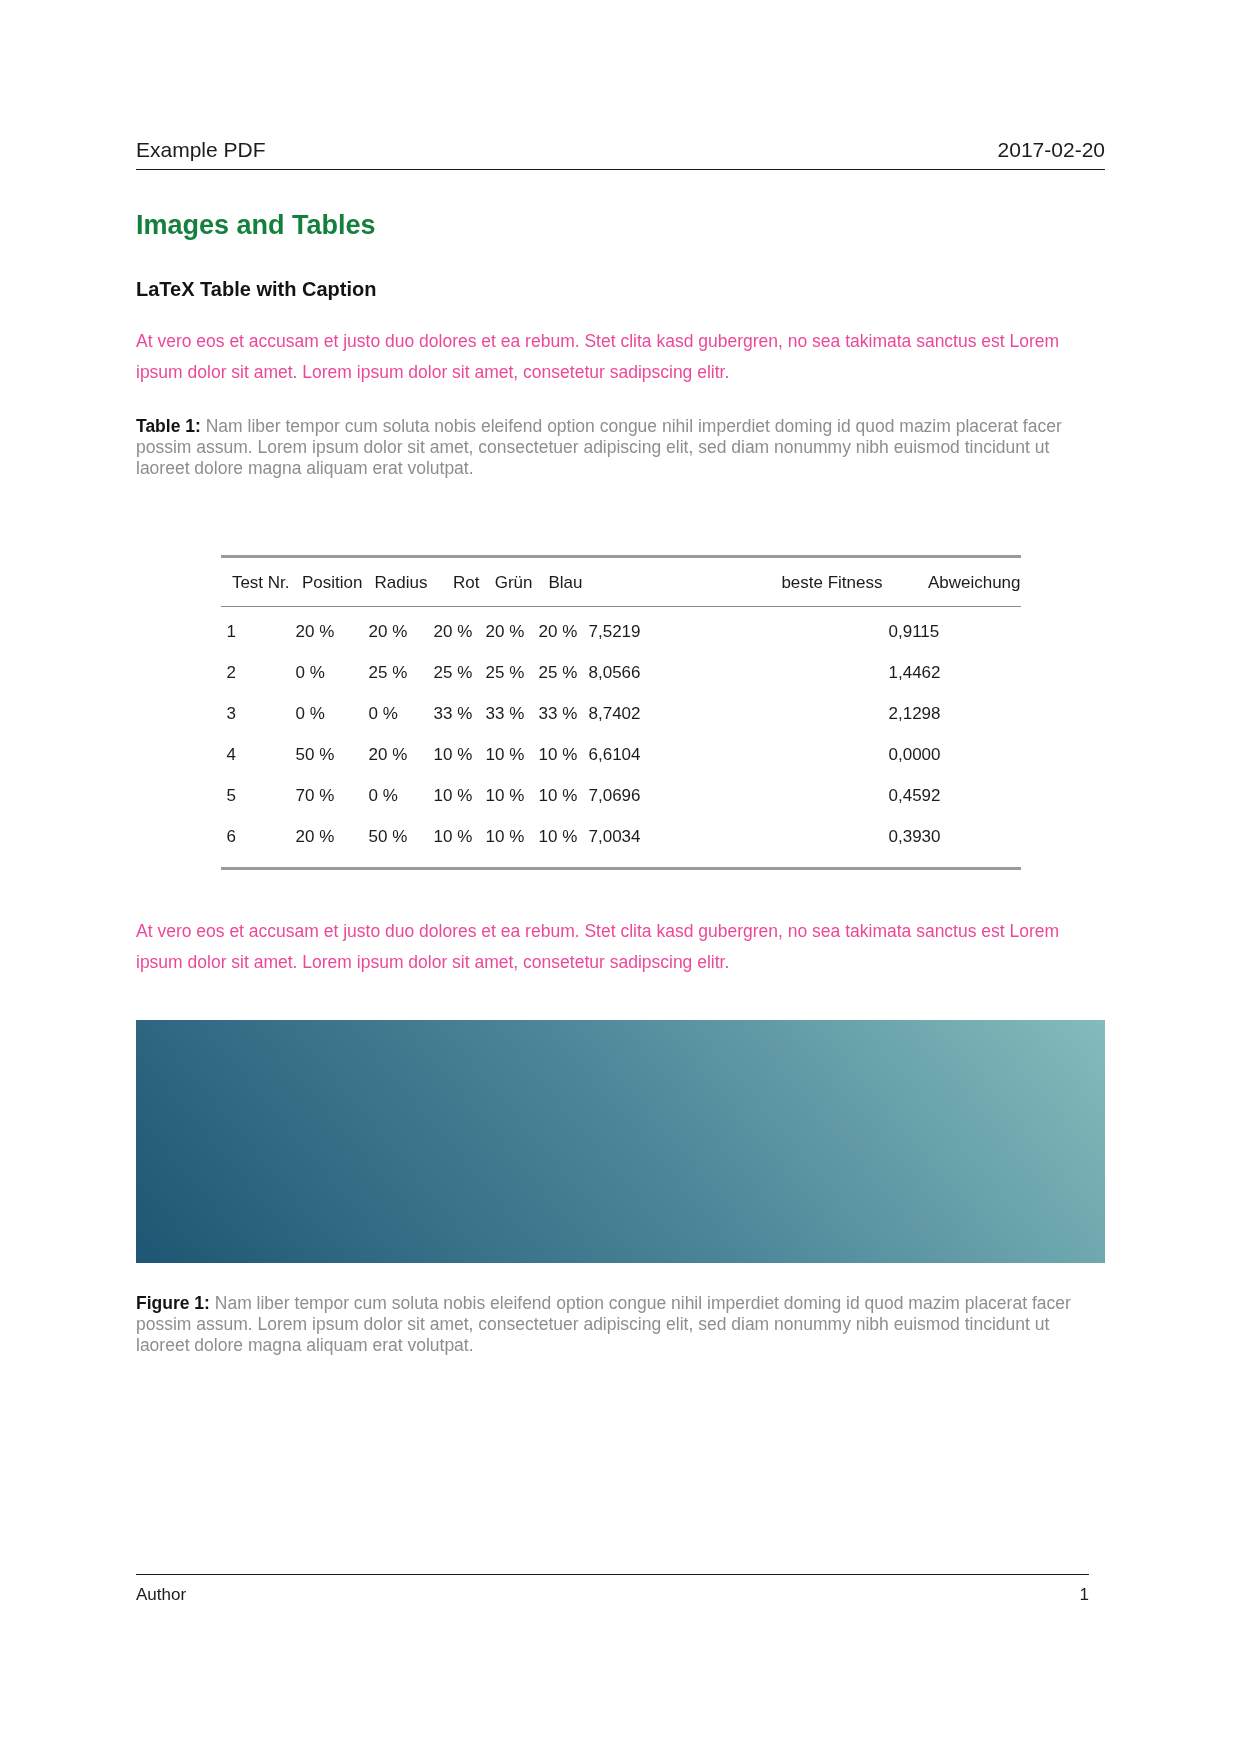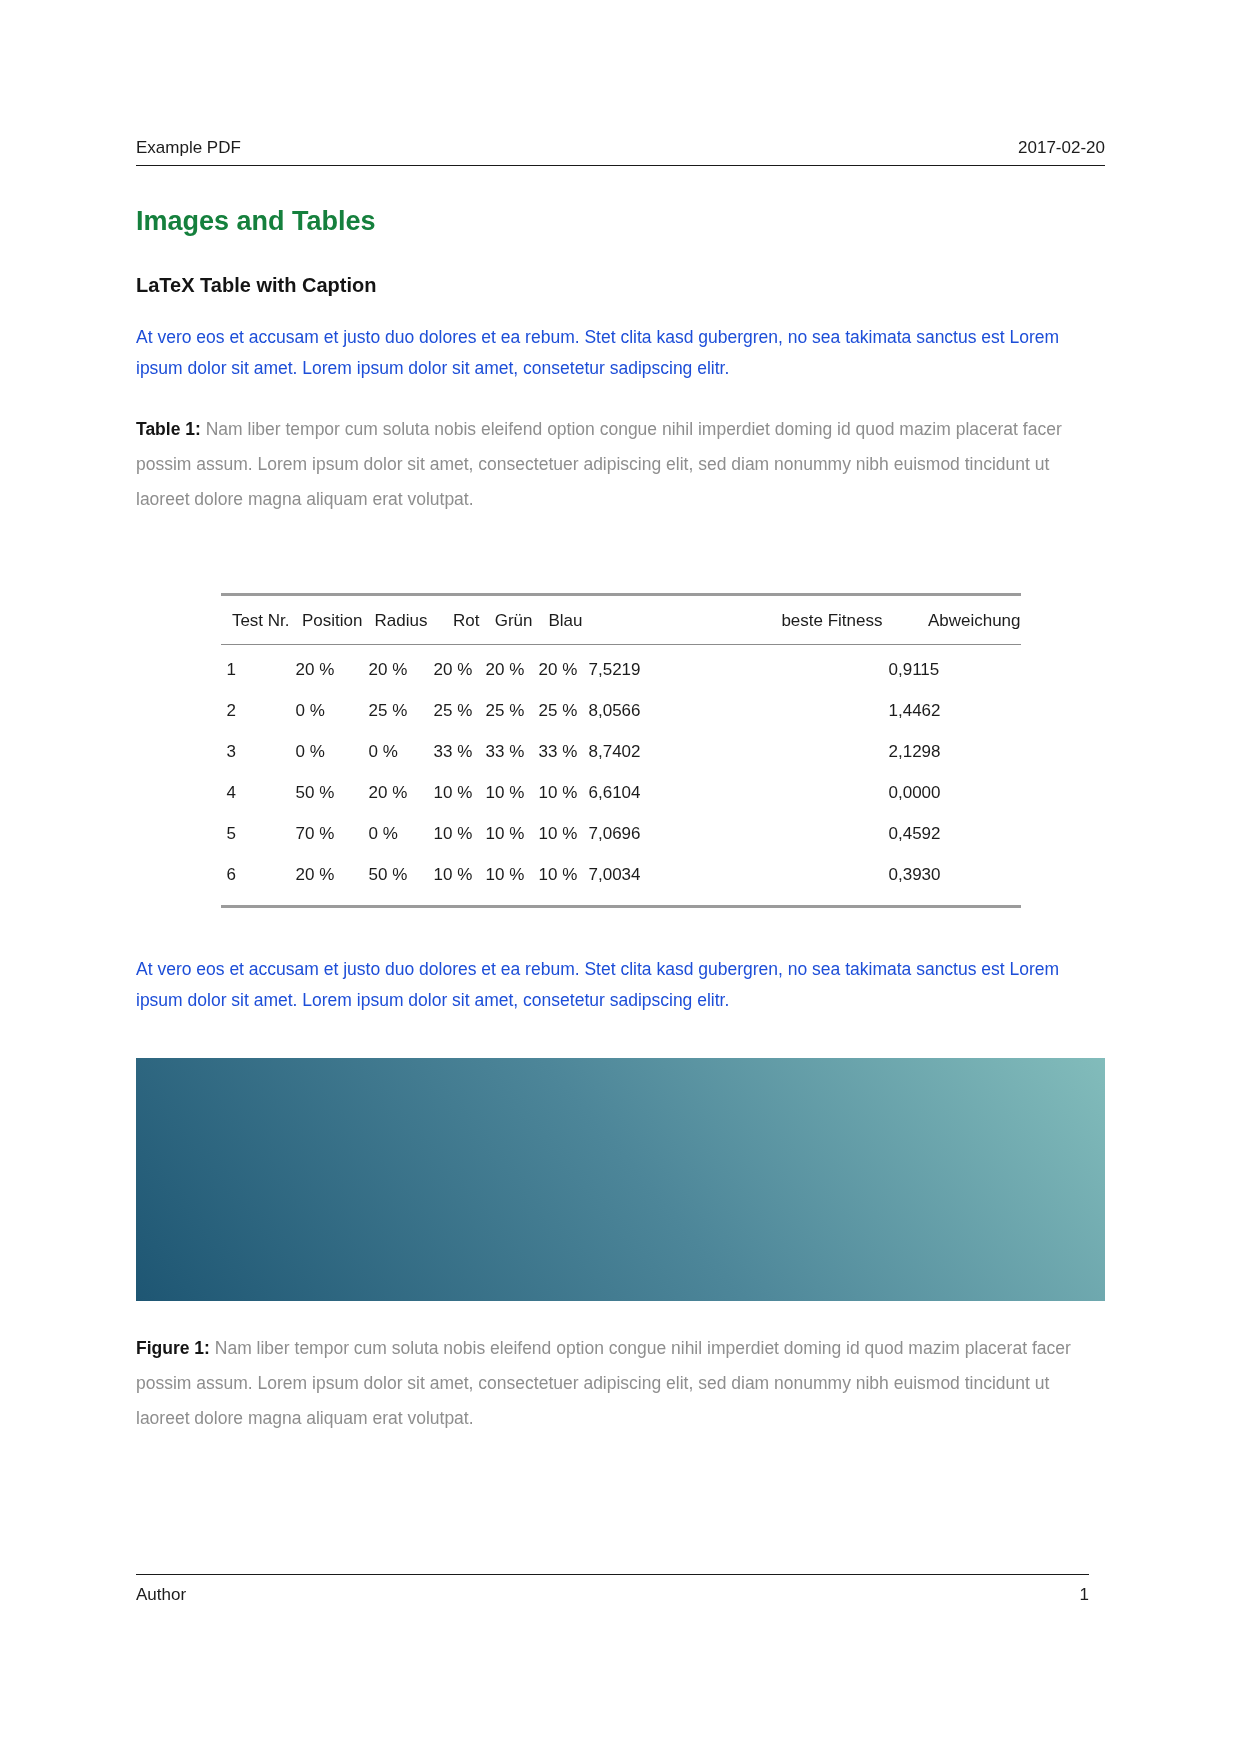--- a/index.html
+++ b/index.html
@@ -17,21 +17,21 @@
     margin: 0 136px;
   }
   
   .page-header {
     display: flex;
     justify-content: space-between;
     align-items: flex-end;
     padding-top: 138px;
     padding-bottom: 7px;
     border-bottom: 1.5px solid #1a1a1a;
-    font-size: 17px;
+    font-size: 21px;
   }
   
   h1.doc-title {
     margin: 38px 0 0 0;
     font-size: 27px;
     font-weight: bold;
     line-height: 34px;
     color: #15803d;
   }
   h2.section-title {
@@ -39,28 +39,28 @@
     font-size: 20px;
     font-weight: bold;
     line-height: 26px;
     color: #141414;
   }
   
   p.body-text {
     margin: 24px 0 0 0;
     font-size: 17.5px;
     line-height: 31px;
-    color: #1d4ed8;
+    color: #ec4899;
   }
   p.body-text.after-table { margin-top: 46px; }
   
   p.caption {
     margin: 28px 0 0 0;
     font-size: 17.5px;
-    line-height: 35px;
+    line-height: 21px;
     color: #8e8e8e;
   }
   p.caption b { color: #141414; font-weight: bold; }
   p.figure-caption { margin-top: 30px; }
   
   .table-wrap {
     width: 800px;
     margin: 76px auto 0 auto;
     border-top: 3px solid #9b9b9b;
     border-bottom: 3px solid #9b9b9b;

